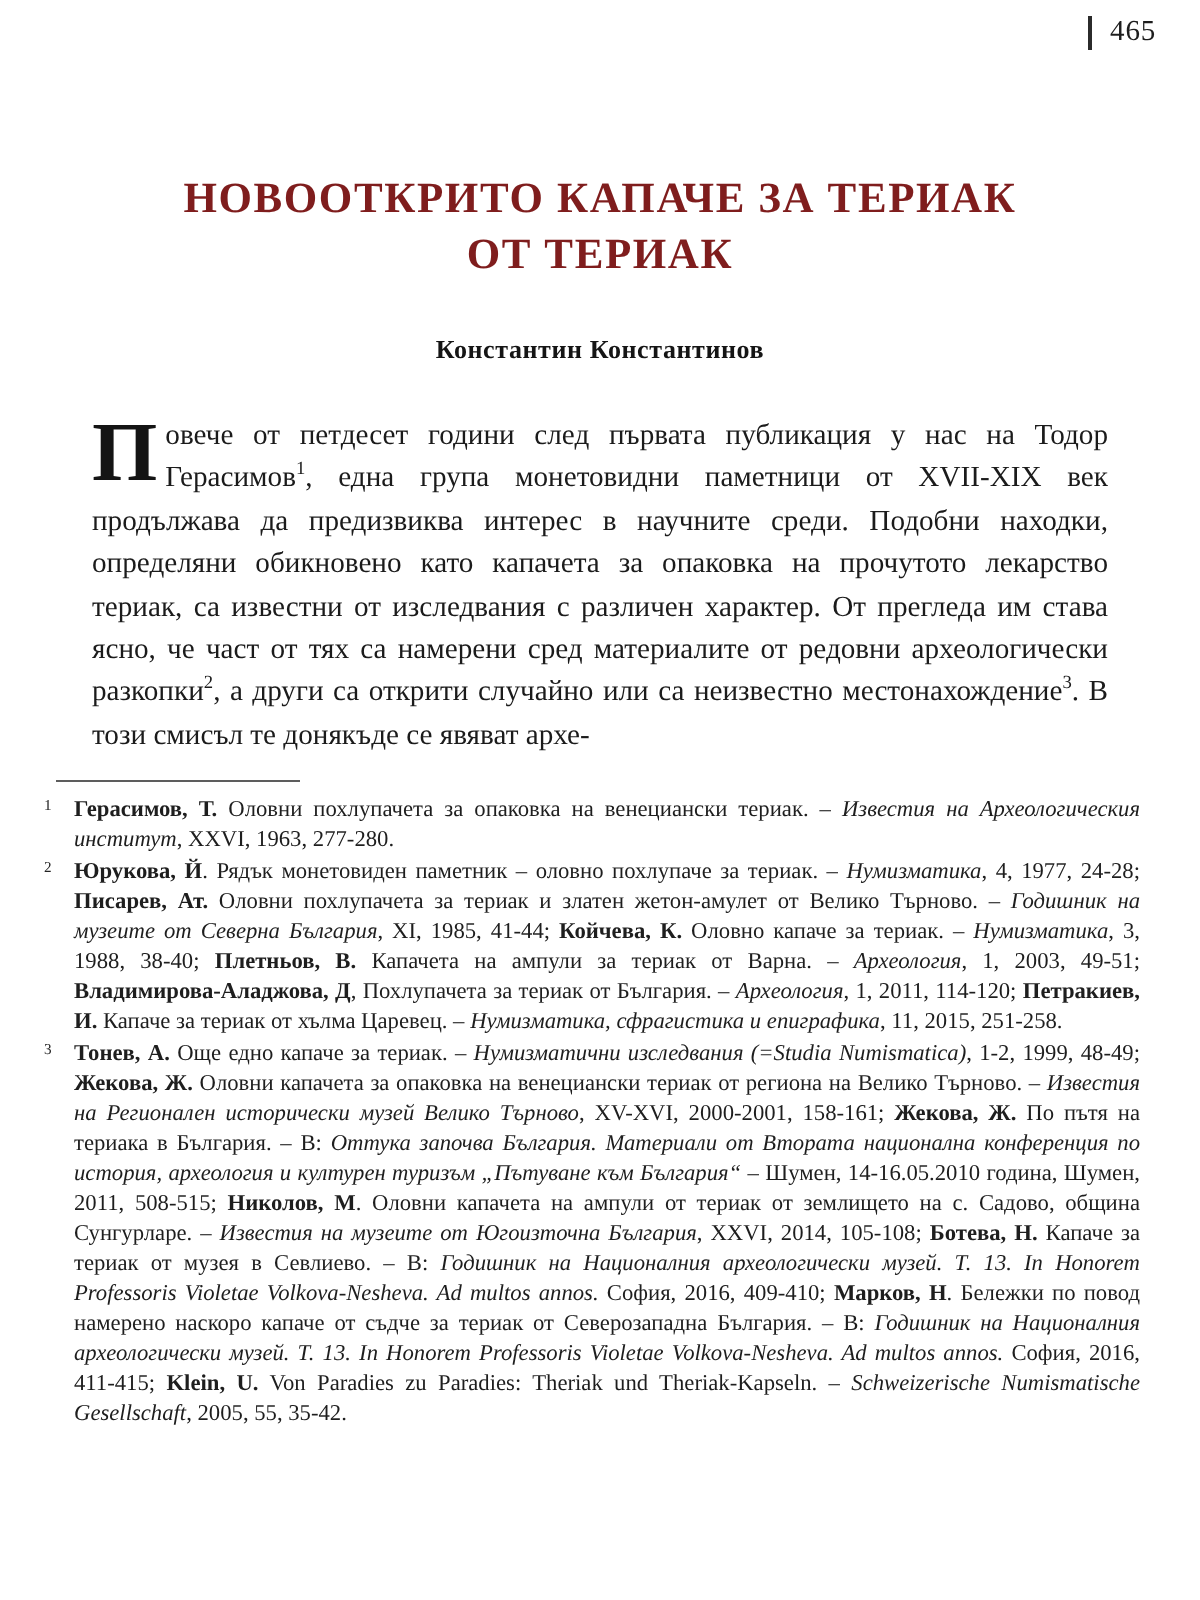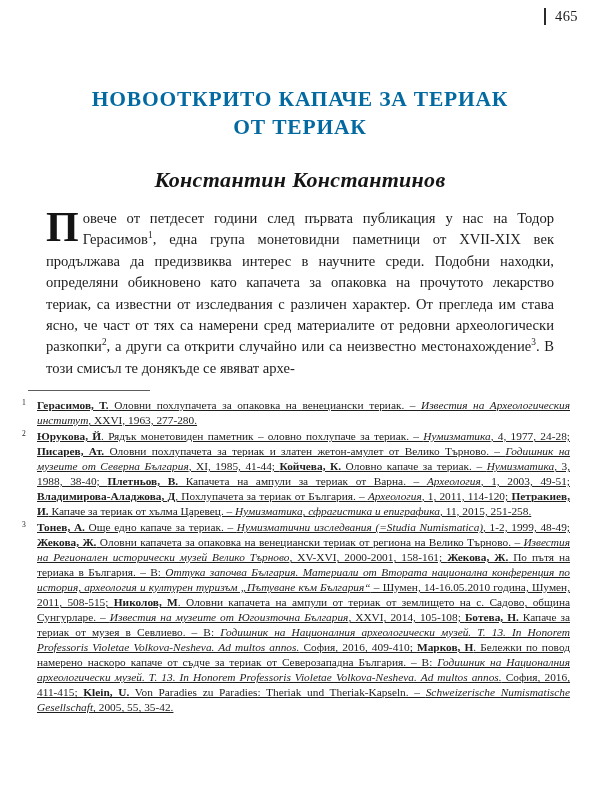--- a/index.html
+++ b/index.html
@@ -54,29 +54,28 @@
     left: 60px;
     width: 480px;
     text-align: center;
   }
   .article-title {
     font-family: "Liberation Serif", "DejaVu Serif", serif;
     font-weight: bold;
     font-size: 21.5px;
     line-height: 1.28;
     letter-spacing: 0.8px;
-    color: #0369a1;
+    color: #7f1d1d;
     margin: 0;
   }
   .author {
     margin-top: 26px;
     font-family: "Liberation Serif", "DejaVu Serif", serif;
     font-weight: bold;
-    font-style: italic;
-    font-size: 22px;
+    font-size: 13px;
     letter-spacing: 0.3px;
     color: #151515;
   }
 
   
   .body-text {
     position: absolute;
     top: 208px;
     left: 46px;
     width: 508px;
@@ -136,21 +135,20 @@
     font-size: 7.6px;
     line-height: 1.0;
     padding-top: 1px;
     text-align: left;
     color: #232323;
   }
   .fn-body {
     flex: 1 1 auto;
     text-align: justify;
     text-justify: inter-word;
-    text-decoration: underline;
   }
   .fn-body i, .fn-body em { font-style: italic; }
   .fn-body b, .fn-body strong { font-weight: bold; }
 </style>
 </head>
 <body>
 
 <div class="page">
 
   <div class="folio">

